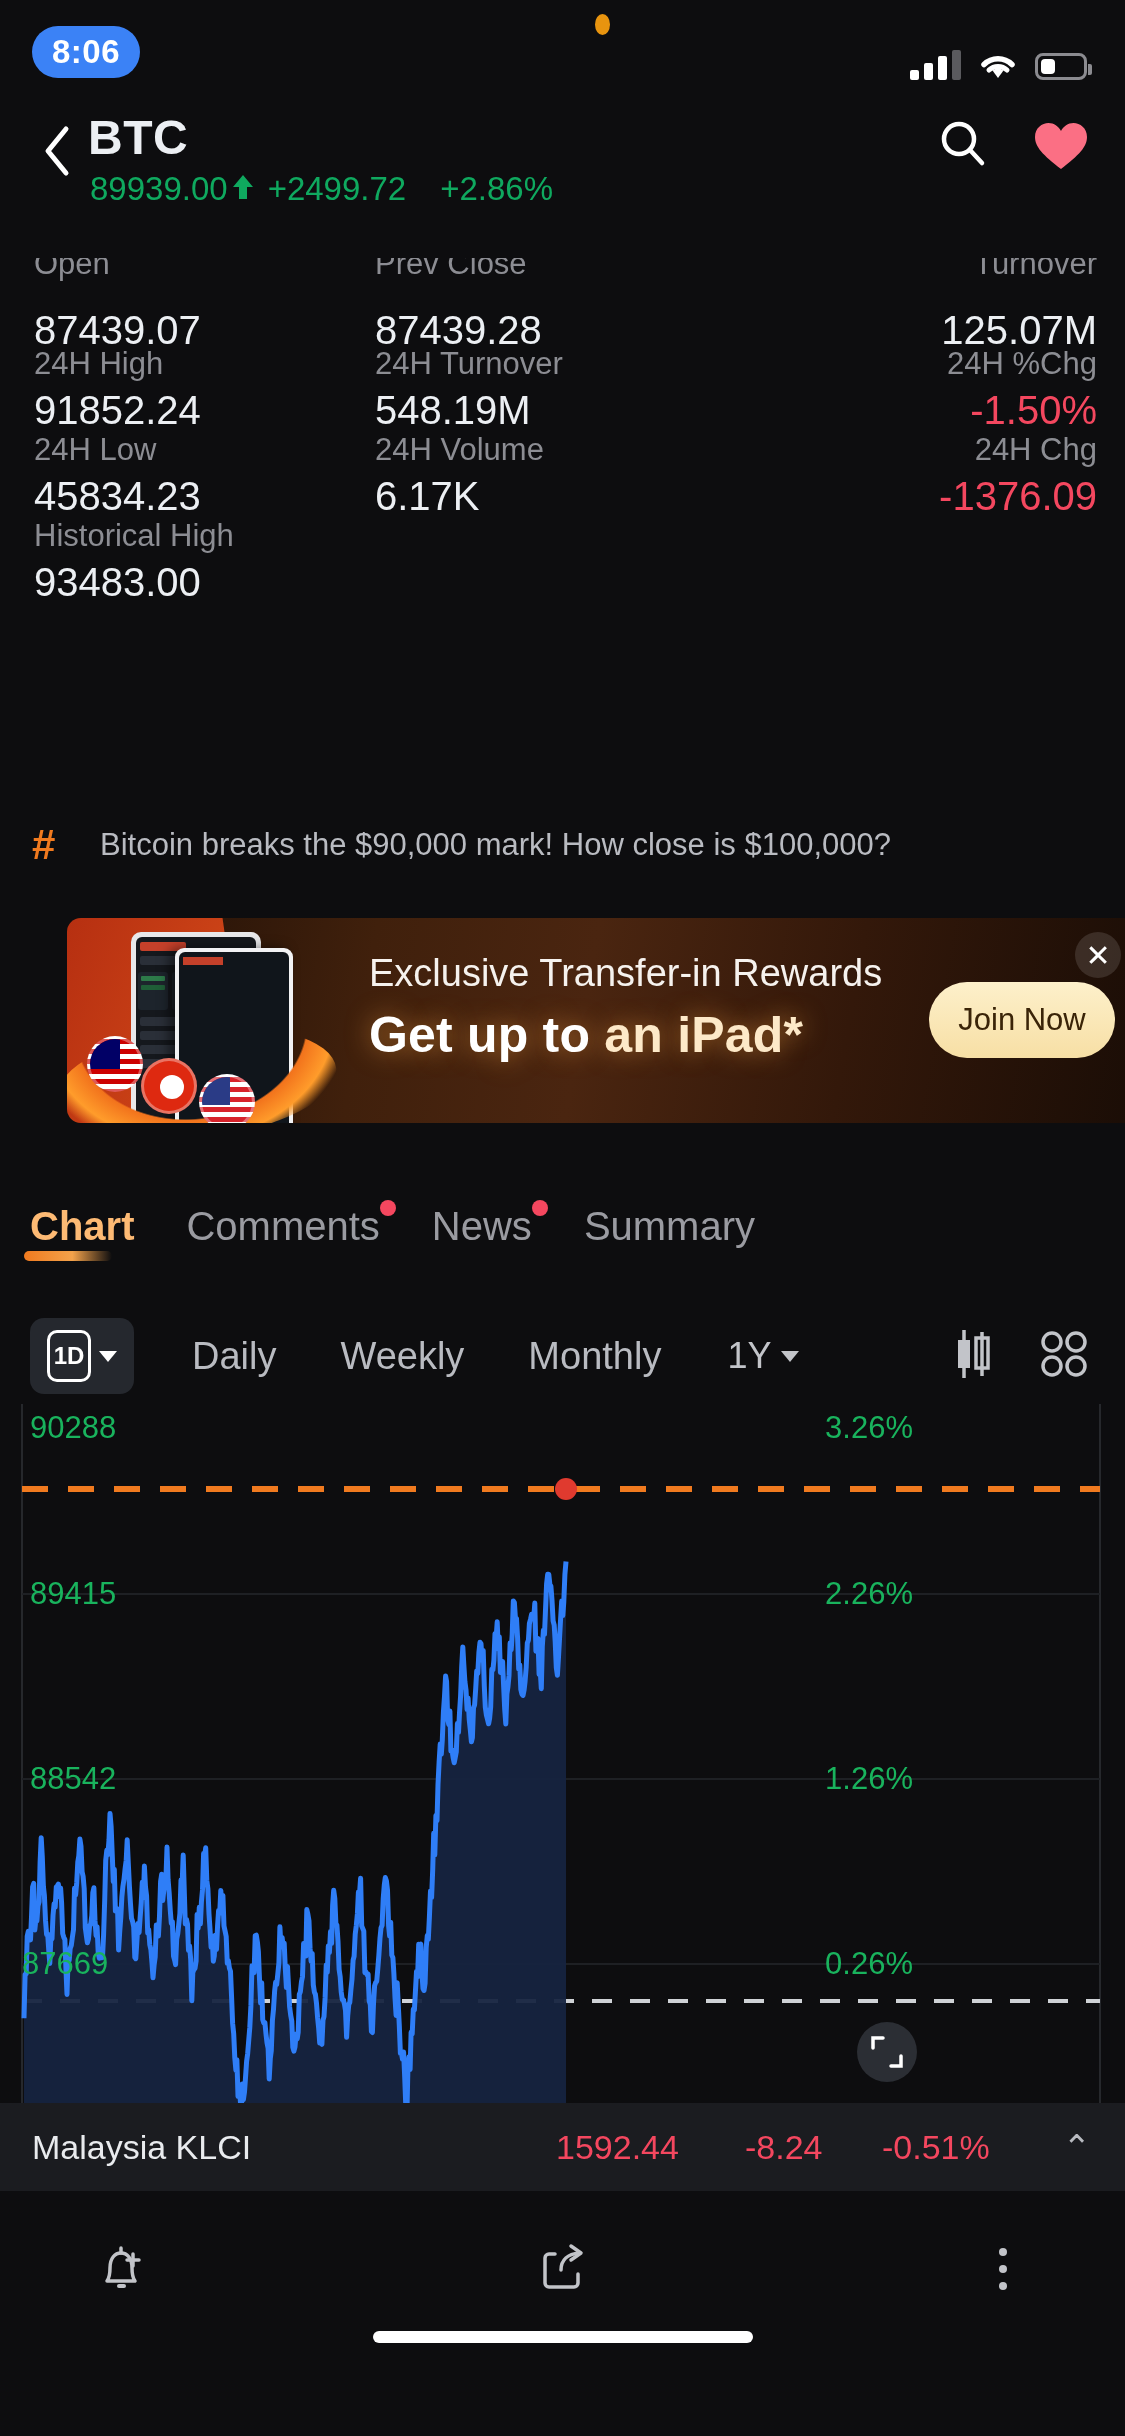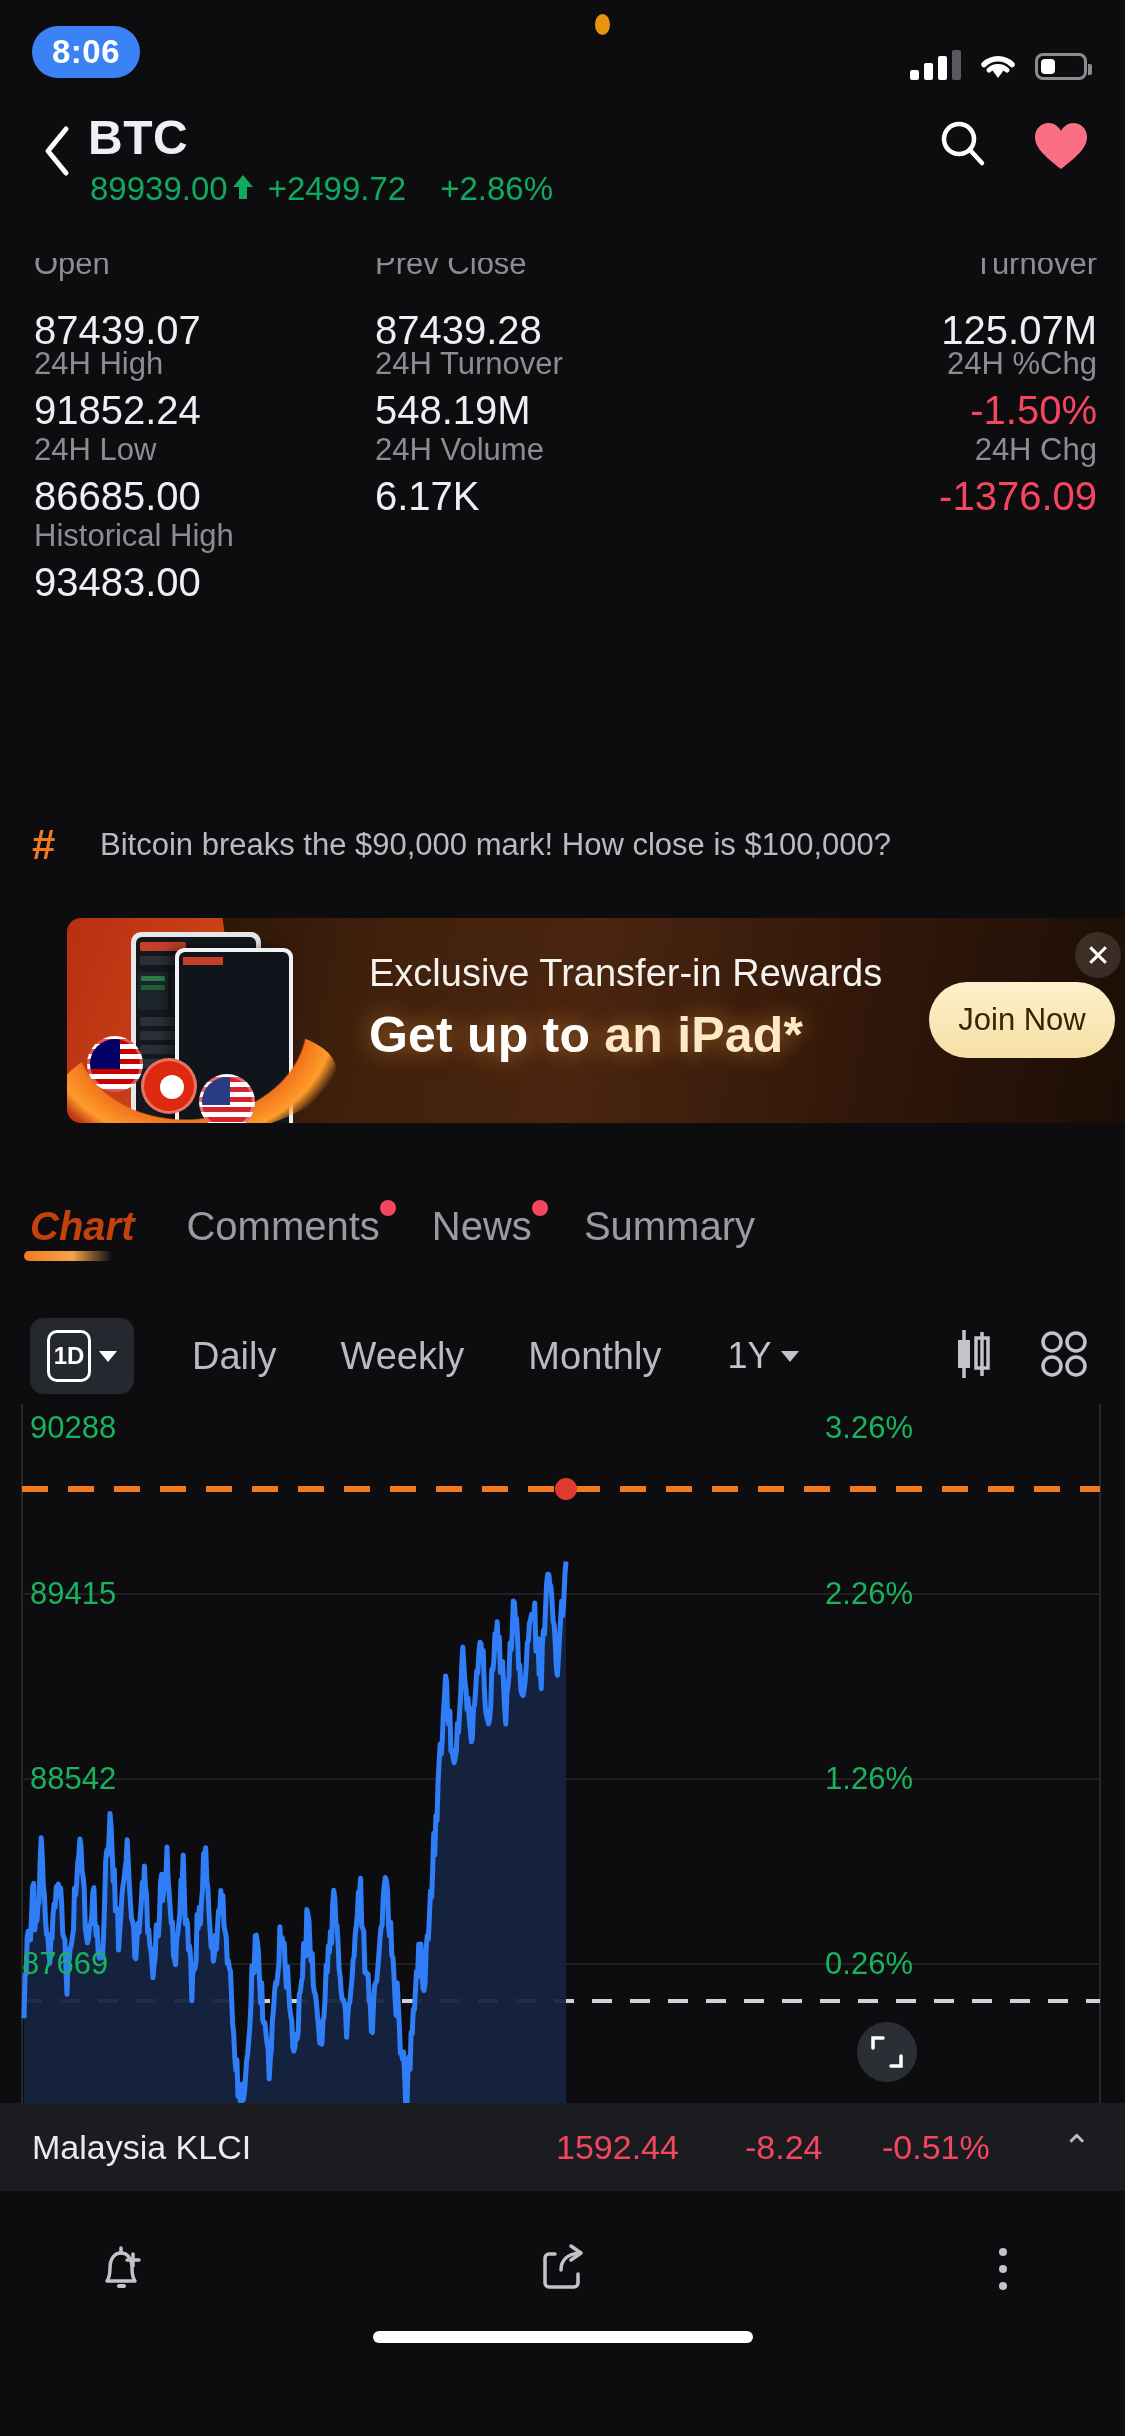--- a/index.html
+++ b/index.html
@@ -101,21 +101,21 @@
     position:absolute; right: 28px; top: 64px; width: 186px; height: 76px; border-radius: 38px;
     background: linear-gradient(180deg,#fdf0cb,#f7dfa5);
     color:#3a2408; font-size:31px; display:flex; align-items:center; justify-content:center; font-weight:400;
   }
   .promo-x { position:absolute; right: 22px; top: 14px; width: 46px; height:46px; border-radius:50%;
              background: rgba(255,255,255,.12); display:flex; align-items:center; justify-content:center; color:#fff; font-size:30px; }
 
   
   .tabs { position: absolute; top: 1185px; left: 0; width: 1125px; height: 82px; display:flex; align-items:center; padding-left: 30px; gap: 52px; }
   .tab { position: relative; font-size: 40px; color: #9a9ba1; }
-  .tab.active { color:#c2410c; font-weight:700; font-style: italic; }
+  .tab.active { color:#fdba74; font-weight:700; }
   .tab.active::after {
     content:""; position:absolute; left:-6px; right:22px; bottom:-12px; height:10px; border-radius:5px;
     background: linear-gradient(90deg,#f07a1f,#f3a24b 55%, rgba(243,162,75,0));
   }
   .tab .dot { position:absolute; right:-16px; top:-4px; width:16px; height:16px; border-radius:50%; background:#f4475f; }
 
   
   .ctoolbar { position:absolute; top:1308px; left:0; width:1125px; height:96px; display:flex; align-items:center; padding-left:30px; }
   .pill1d { width:104px; height:76px; border-radius:14px; background:#25282e; display:flex; align-items:center; justify-content:center; gap:8px; }
   .pill1d .box { width:44px; height:52px; border:3px solid #fff; border-radius:10px; display:flex; align-items:center; justify-content:center; font-size:24px; color:#fff; font-weight:700; }
@@ -243,21 +243,21 @@
     </div>
     <div class="scell c3">
       <div class="lbl">24H %Chg</div>
       <div class="val neg">-1.50%</div>
     </div>
   </div>
 
   <div class="srow">
     <div class="scell c1">
       <div class="lbl">24H Low</div>
-      <div class="val">86685.00</div>
+      <div class="val">45834.23</div>
     </div>
     <div class="scell c2">
       <div class="lbl">24H Volume</div>
       <div class="val">6.17K</div>
     </div>
     <div class="scell c3">
       <div class="lbl">24H Chg</div>
       <div class="val neg">-1376.09</div>
     </div>
   </div>

